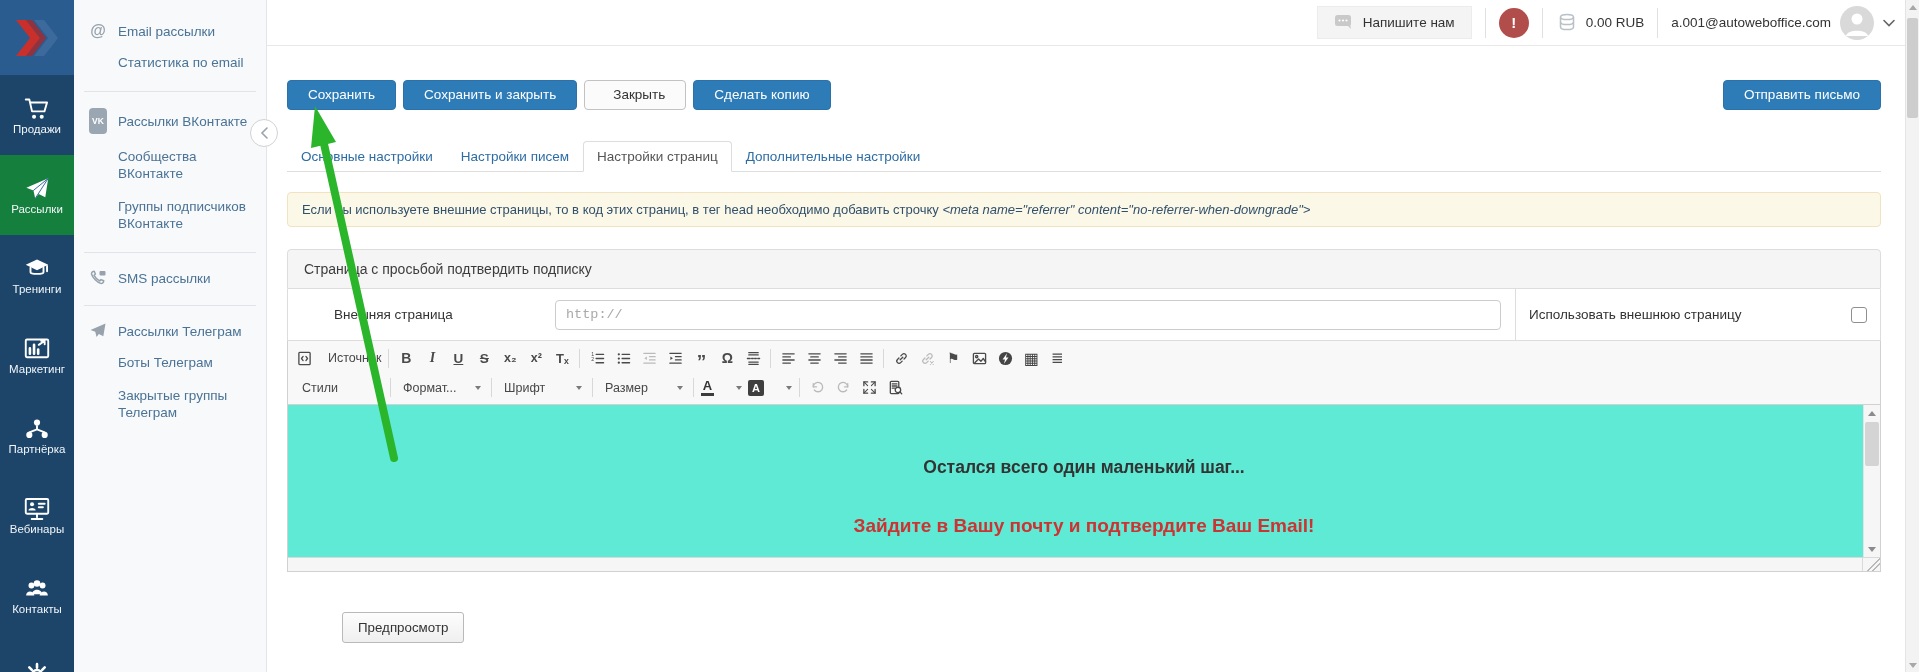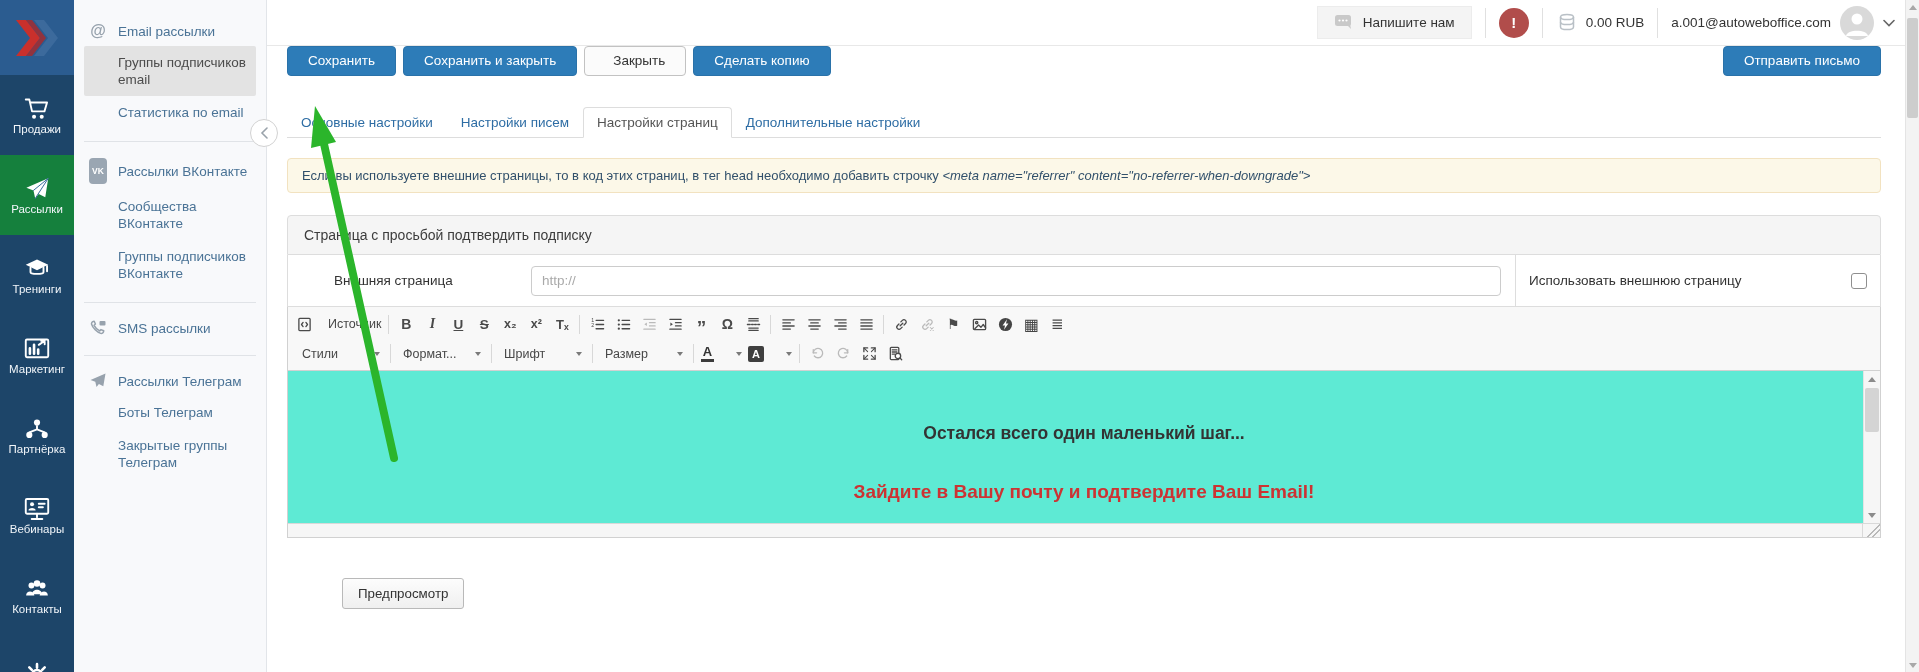--- a/index.html
+++ b/index.html
@@ -32,38 +32,38 @@
   .main { position:absolute; left:267px; right:14px; top:0; bottom:0; background:#fff; }
   .topbar { height:46px; border-bottom:1px solid #e8e8e8; display:flex; align-items:center; justify-content:flex-end; gap:13px; padding-right:10px; }
   .contact-btn { display:flex; align-items:center; gap:9px; background:#f4f4f4; border:1px solid #ececec; border-radius:0; height:33px; padding:0 16px; cursor:pointer; color:#333; }
   .tb-divider { width:1px; height:30px; background:#e0e0e0; }
   .alert-badge { width:30px; height:30px; border-radius:50%; background:#b14d4b; color:#fff; font-weight:bold; font-size:15px; display:flex; align-items:center; justify-content:center; cursor:pointer; }
   .balance { display:flex; align-items:center; gap:8px; }
   .account { display:flex; align-items:center; gap:9px; cursor:pointer; }
   .avatar { width:34px; height:34px; border-radius:50%; background:#d9d9d9; overflow:hidden; display:flex; align-items:flex-end; justify-content:center; }
   .content { padding:0 24px 0 20px; }
   
-  .btnrow { display:flex; gap:7px; align-items:center; }
+  .btnrow { margin-top:34px; display:flex; gap:7px; align-items:center; }
   .btn { height:30px; line-height:28px; padding:0 20px; border-radius:4px; font-size:13.5px; cursor:pointer; border:1px solid transparent; }
   .btn-blue { background:#2d7cb8; border-color:#2a72a9; color:#fff; }
   .btn-light { background:#fbfbfb; border-color:#c2c2c2; color:#333;padding-left:28px; }
   .btn-send { margin-left:auto; }
   
   .tabs { margin-top:31px; display:flex; border-bottom:1px solid #ddd; }
   .tab { padding:7px 13px; color:#2e6da4; cursor:pointer; margin-bottom:-1px; border:1px solid transparent; border-radius:4px 4px 0 0; }
   .tab.active { background:#fff; border-color:#ddd #ddd #fff #ddd; color:#555; cursor:default; }
   
   .notice { margin-top:20px; background:#fcf8e8; border:1px solid #f2e2c0; border-radius:4px; padding:9px 14px; color:#31506b; font-size:13px; }
   .notice .code { font-style:italic; }
   
   .panel { margin-top:22px; }
   .panel-heading { border:1px solid #ddd; background:#f5f5f5; border-radius:4px 4px 0 0; padding:11px 16px; color:#3c3c3c; font-size:14px; }
   .form-row { border:1px solid #ddd; border-top:0; display:flex; align-items:center; min-height:52px; }
   .fr-label { width:243px; padding-left:46px; color:#333; }
-  .fr-input { flex:1; height:30px; border:1px solid #ccc; border-radius:4px; padding:0 10px; font-size:13.5px; color:#6d28d9; outline:none; font-family:Liberation Sans, sans-serif; }
+  .fr-input { flex:1; height:30px; border:1px solid #ccc; border-radius:4px; padding:0 10px; font-size:13.5px; color:#6d28d9; outline:none; font-family:Liberation Mono, monospace;margin-left:24px; }
   .fr-input::placeholder { color:#a9a9a9; }
   .fr-right { align-self:stretch; width:365px; margin-left:14px; border-left:1px solid #ddd; display:flex; align-items:center; padding:0 13px; gap:10px; }
   .fr-right .t { flex:1; }
   .checkbox { width:16px; height:16px; border:1px solid #8f8f8f; border-radius:3px; background:#fff; cursor:pointer; }
   
   .editor { border:1px solid #d1d1d1; border-top:0; }
   .ck-toolbar { background:#f8f8f8; padding:2px 6px; display:flex; align-items:center; flex-wrap:nowrap; min-height:32px; }
   .ck-toolbar.first { padding-top:4px; }
   .ck-toolbar.second { border-bottom:1px solid #d1d1d1; padding-bottom:4px; }
   .ckbtn { min-width:26px; height:25px; padding:0 3px; display:flex; align-items:center; justify-content:center; gap:16px; border-radius:3px; color:#4a4a4a; cursor:pointer; }
@@ -206,21 +206,20 @@
 
 <div class="sidemenu">
   <div id="sidemenu-groups">
       <div class="smgroup" style="margin: 0px 10px;">
         <div class="smhead">
           <span class="ic">
             <span class="at-glyph">@</span>
           </span>
           <span class="t">Email рассылки</span>
         </div>
-        <div class="smitem selected"><span class="t">Группы подписчиков email</span></div>
         <div class="smitem"><span class="t">Статистика по email</span></div>
       </div>
       <div class="smgroup" style="margin: 0px 10px; border-top: 1px solid rgb(224, 227, 231);">
         <div class="smhead">
           <span class="ic">
             <span class="vkbadge">VK</span>
           </span>
           <span class="t">Рассылки ВКонтакте</span>
         </div>
         <div class="smitem"><span class="t">Сообщества ВКонтакте</span></div>

